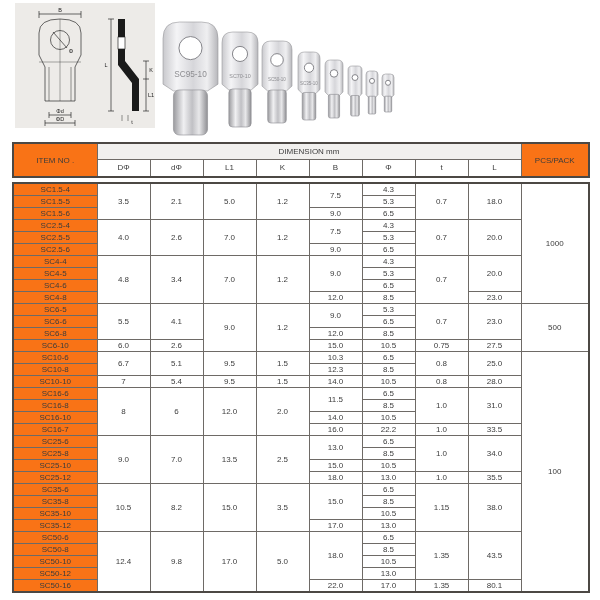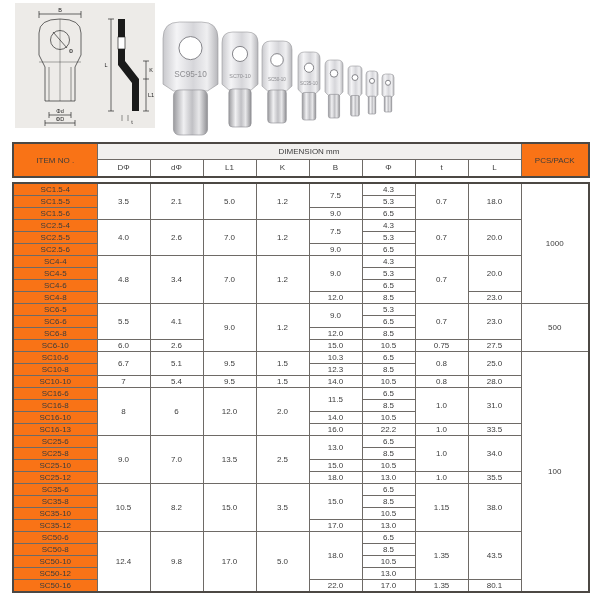--- a/index.html
+++ b/index.html
@@ -341,21 +341,21 @@
         <tr>
           <td class="item">SC16-8</td>
           <td>8.5</td>
         </tr>
         <tr>
           <td class="item">SC16-10</td>
           <td>14.0</td>
           <td>10.5</td>
         </tr>
         <tr>
-          <td class="item">SC16-13</td>
+          <td class="item">SC16-7</td>
           <td>16.0</td>
           <td>22.2</td>
           <td>1.0</td>
           <td>33.5</td>
         </tr>
         <tr class="gs">
           <td class="item">SC25-6</td>
           <td rowspan="4">9.0</td>
           <td rowspan="4">7.0</td>
           <td rowspan="4">13.5</td>

